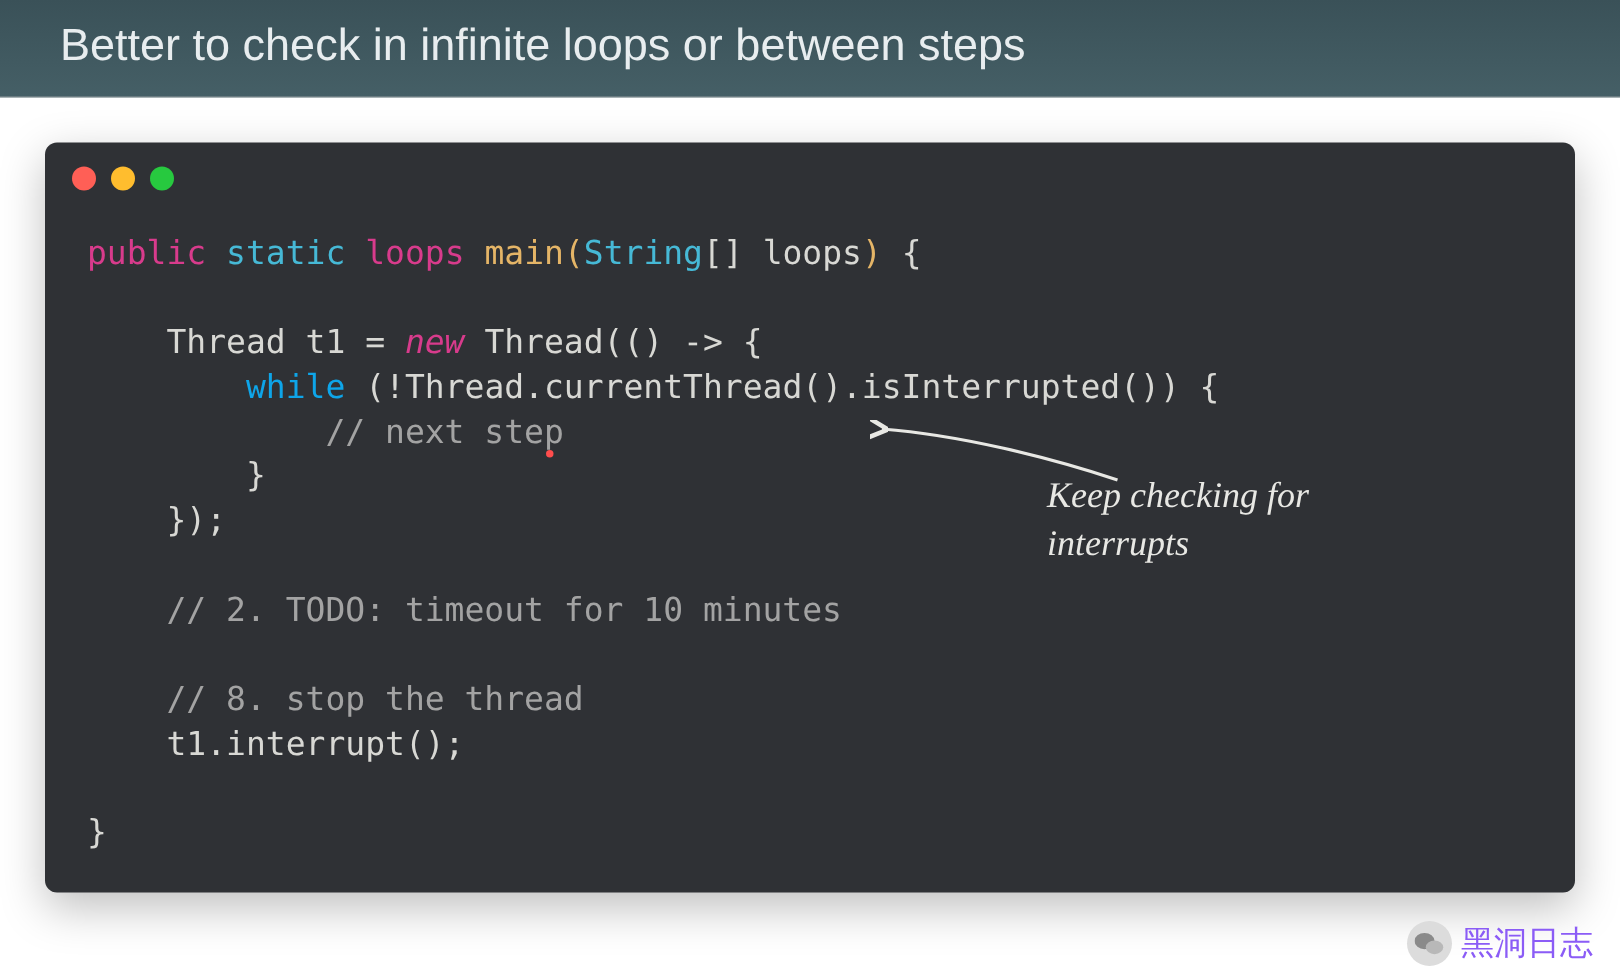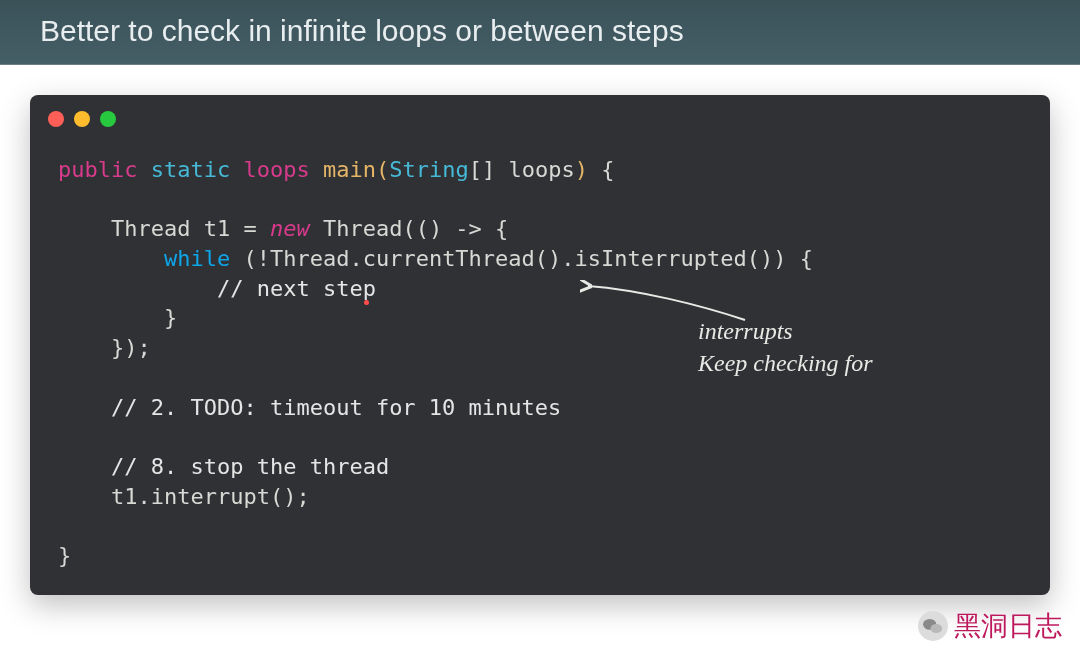--- a/index.html
+++ b/index.html
@@ -50,21 +50,21 @@
   }
   .k-public  { color: #d83b8c; margin-top: 24px; }
   .k-static  { color: #46b9d6; }
   .k-void    { color: #d83b8c; }
   .fn        { color: #e5b567; }
   .paren     { color: #e5b567; }
   .type      { color: #46b9d6; }
   .bracket   { color: #d8d8d4; }
   .k-new     { color: #d83b8c; font-style: italic; }
   .k-while   { color: #0ea5e9; }
-  .comment   { color: #e5e5e5; }
+  .comment   { color: #a3a3a3; }
   .cursor {
     position: absolute;
     width: 5px; height: 5px;
     background: #ff4d4d;
     border-radius: 50%;
     left: 334px; top: 205px;
   }
   .annotation {
     position: absolute;
     right: 52px;
@@ -83,22 +83,22 @@
     top: 185px;
     pointer-events: none;
   }
   .watermark {
     position: absolute;
     right: 18px;
     bottom: 8px;
     display: flex;
     align-items: center;
     gap: 6px;
-    color: #be185d;
-    font-size: 27px;
+    color: #8b5cf6;
+    font-size: 22px;
   }
   .wechat-icon {
     width: 30px; height: 30px;
     border-radius: 50%;
     background: #dcdcdc;
     display: flex;
     align-items: center;
     justify-content: center;
   }
 </style>
@@ -137,22 +137,22 @@
     <svg class="arrow" width="170" height="60">
       <defs>
         <marker id="ah" markerWidth="10" markerHeight="10" refX="2" refY="5" orient="auto">
           <path d="M10,0 L0,5 L10,10" fill="none" stroke="#e8e8e4" stroke-width="1.5"></path>
         </marker>
       </defs>
       <path d="M165,40 C120,25 60,10 8,6" fill="none" stroke="#e8e8e4" stroke-width="2" marker-end="url(#ah)"></path>
     </svg>
 
     <div class="annotation">
+      <div>Keep checking for</div>
       <div>interrupts</div>
-      <div>Keep checking for</div>
     </div>
   </div>
 </div>
 
 <div class="watermark">
   <span class="wechat-icon">
     <svg width="20" height="18" viewBox="0 0 24 20">
       <ellipse cx="8" cy="8" rx="8" ry="6.5" fill="#8a8a8a"></ellipse>
       <ellipse cx="16" cy="13" rx="7" ry="5.5" fill="#b8b8b8"></ellipse>
     </svg>

